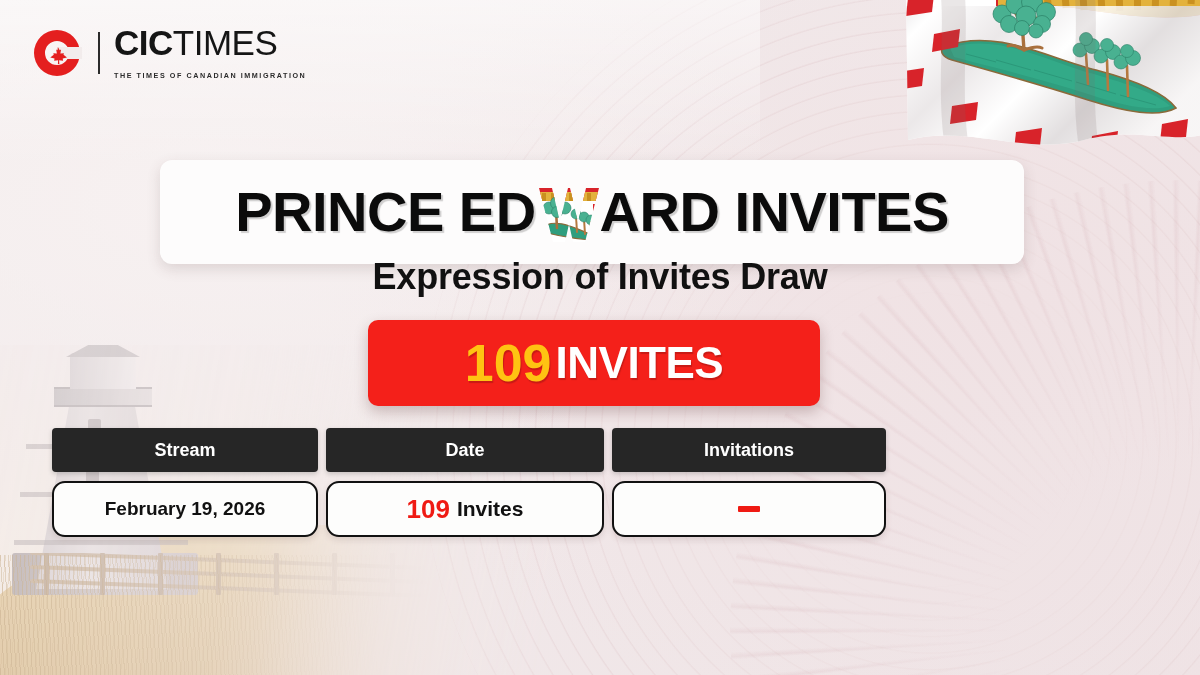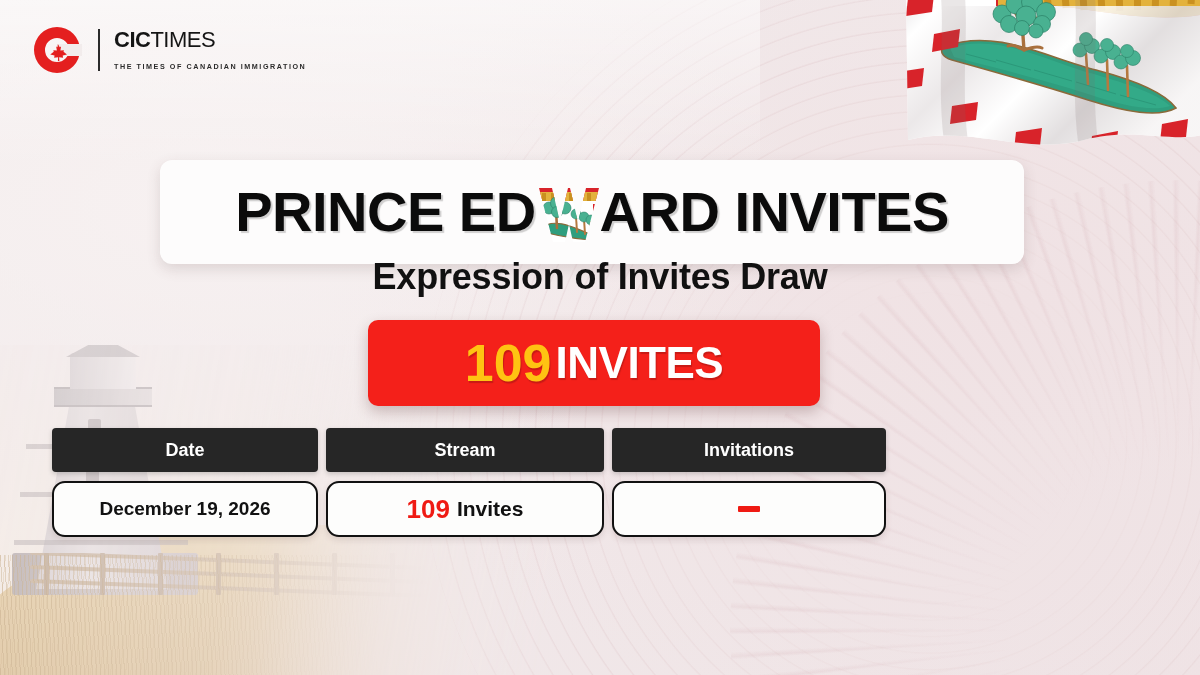--- a/index.html
+++ b/index.html
@@ -142,21 +142,21 @@
   
   .flag { position: absolute; right: -6px; top: -16px; width: 330px; height: 195px; }
 
   
   .logo { position: absolute; left: 32px; top: 25px; display: flex; align-items: center; gap: 0; }
   .logo-mark { position: relative; width: 50px; height: 50px; }
   .logo-divider { width: 2px; height: 42px; background: #2b2b2b; margin: 0 14px 0 16px; }
   .logo-text { display: flex; flex-direction: column; }
   .logo-name {
     font-family: "Liberation Sans", sans-serif;
-    font-weight: 700; font-size: 22px; letter-spacing: -0.5px;
+    font-weight: 700; font-size: 35px; letter-spacing: -0.5px;
     color: #151515; line-height: 1; white-space: nowrap;
   }
   .logo-name .thin { font-weight: 400; }
   .logo-tag {
     font-size: 7.2px; letter-spacing: 1.55px; color: #2c2c2c;
     margin-top: 11px; white-space: nowrap; font-weight: 600;
   }
 
   
   .title-card {
@@ -441,26 +441,26 @@
 
   <div class="subtitle">Expression of Invites Draw</div>
 
   <div class="badge">
     <span class="badge-num">109</span>
     <span class="badge-label">INVITES</span>
   </div>
 
   <div class="table">
     <div class="trow head">
+      <div class="th">Stream</div>
       <div class="th">Date</div>
-      <div class="th">Stream</div>
       <div class="th">Invitations</div>
     </div>
     <div class="trow">
-      <div class="td">December 19, 2026</div>
+      <div class="td">February 19, 2026</div>
       <div class="td">
         <span class="num">109</span>
         <span class="unit">Invites</span>
       </div>
       <div class="td">
         <span class="dash"></span>
       </div>
     </div>
   </div>
 

